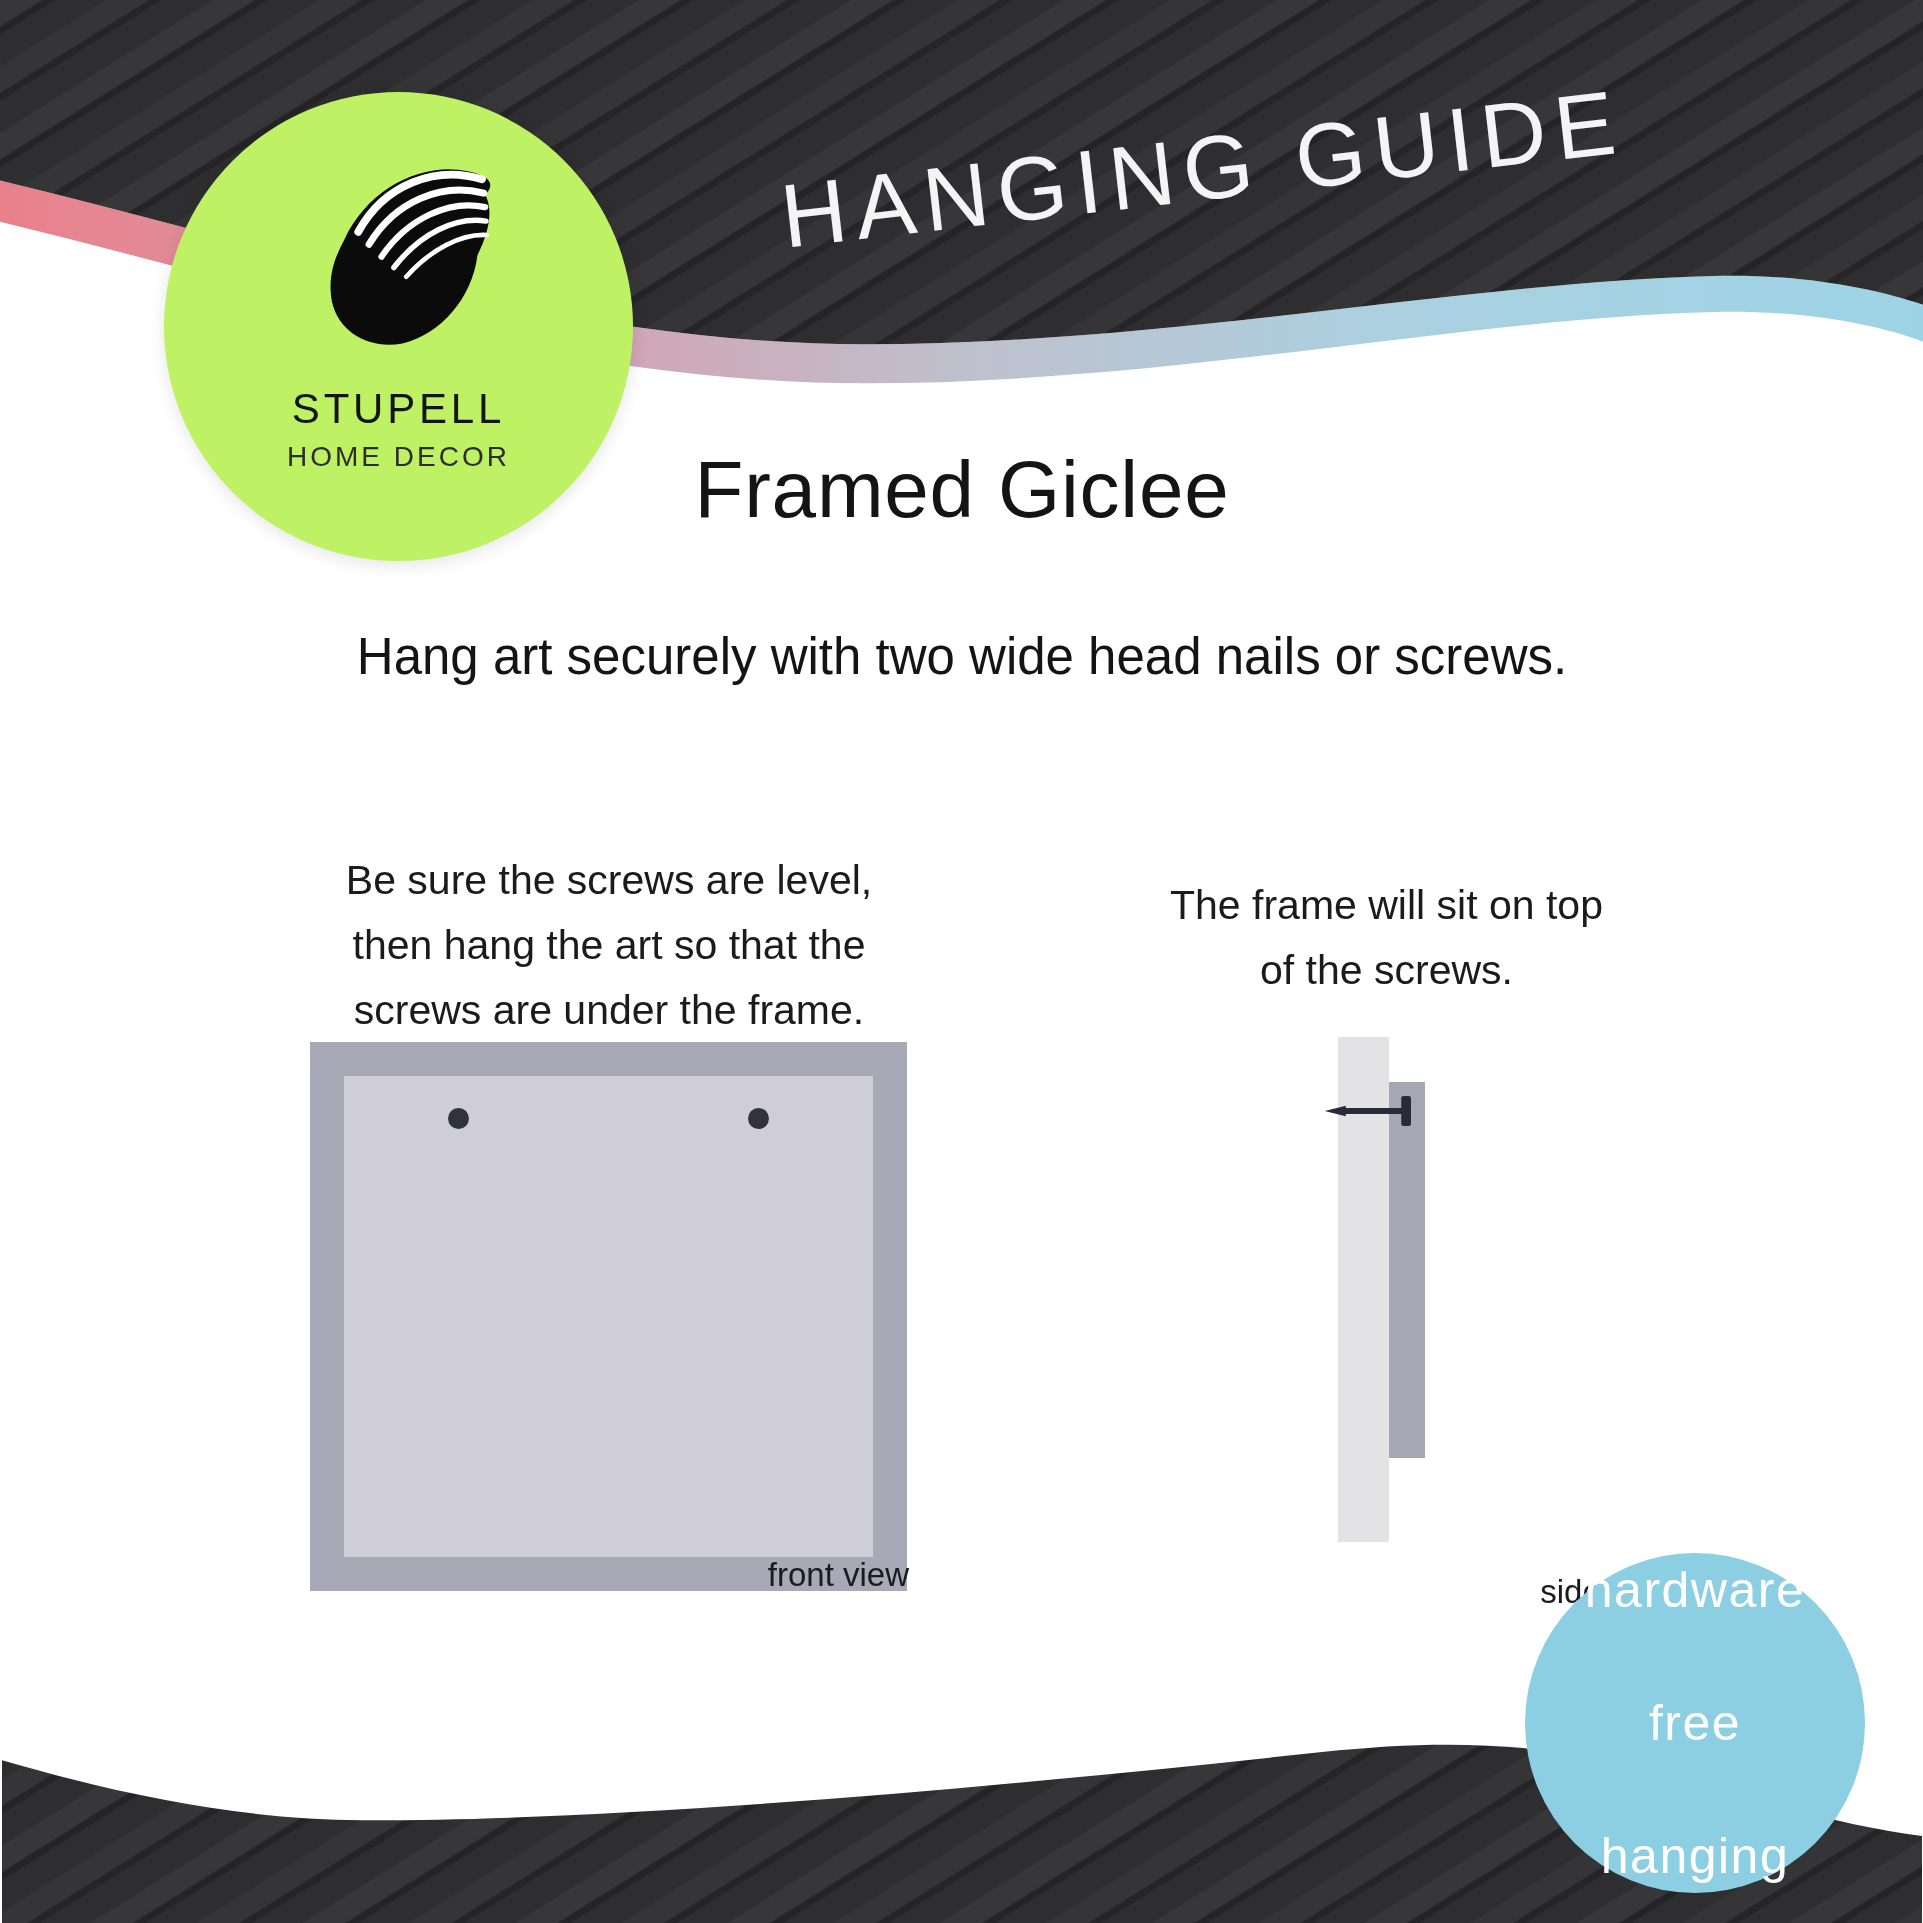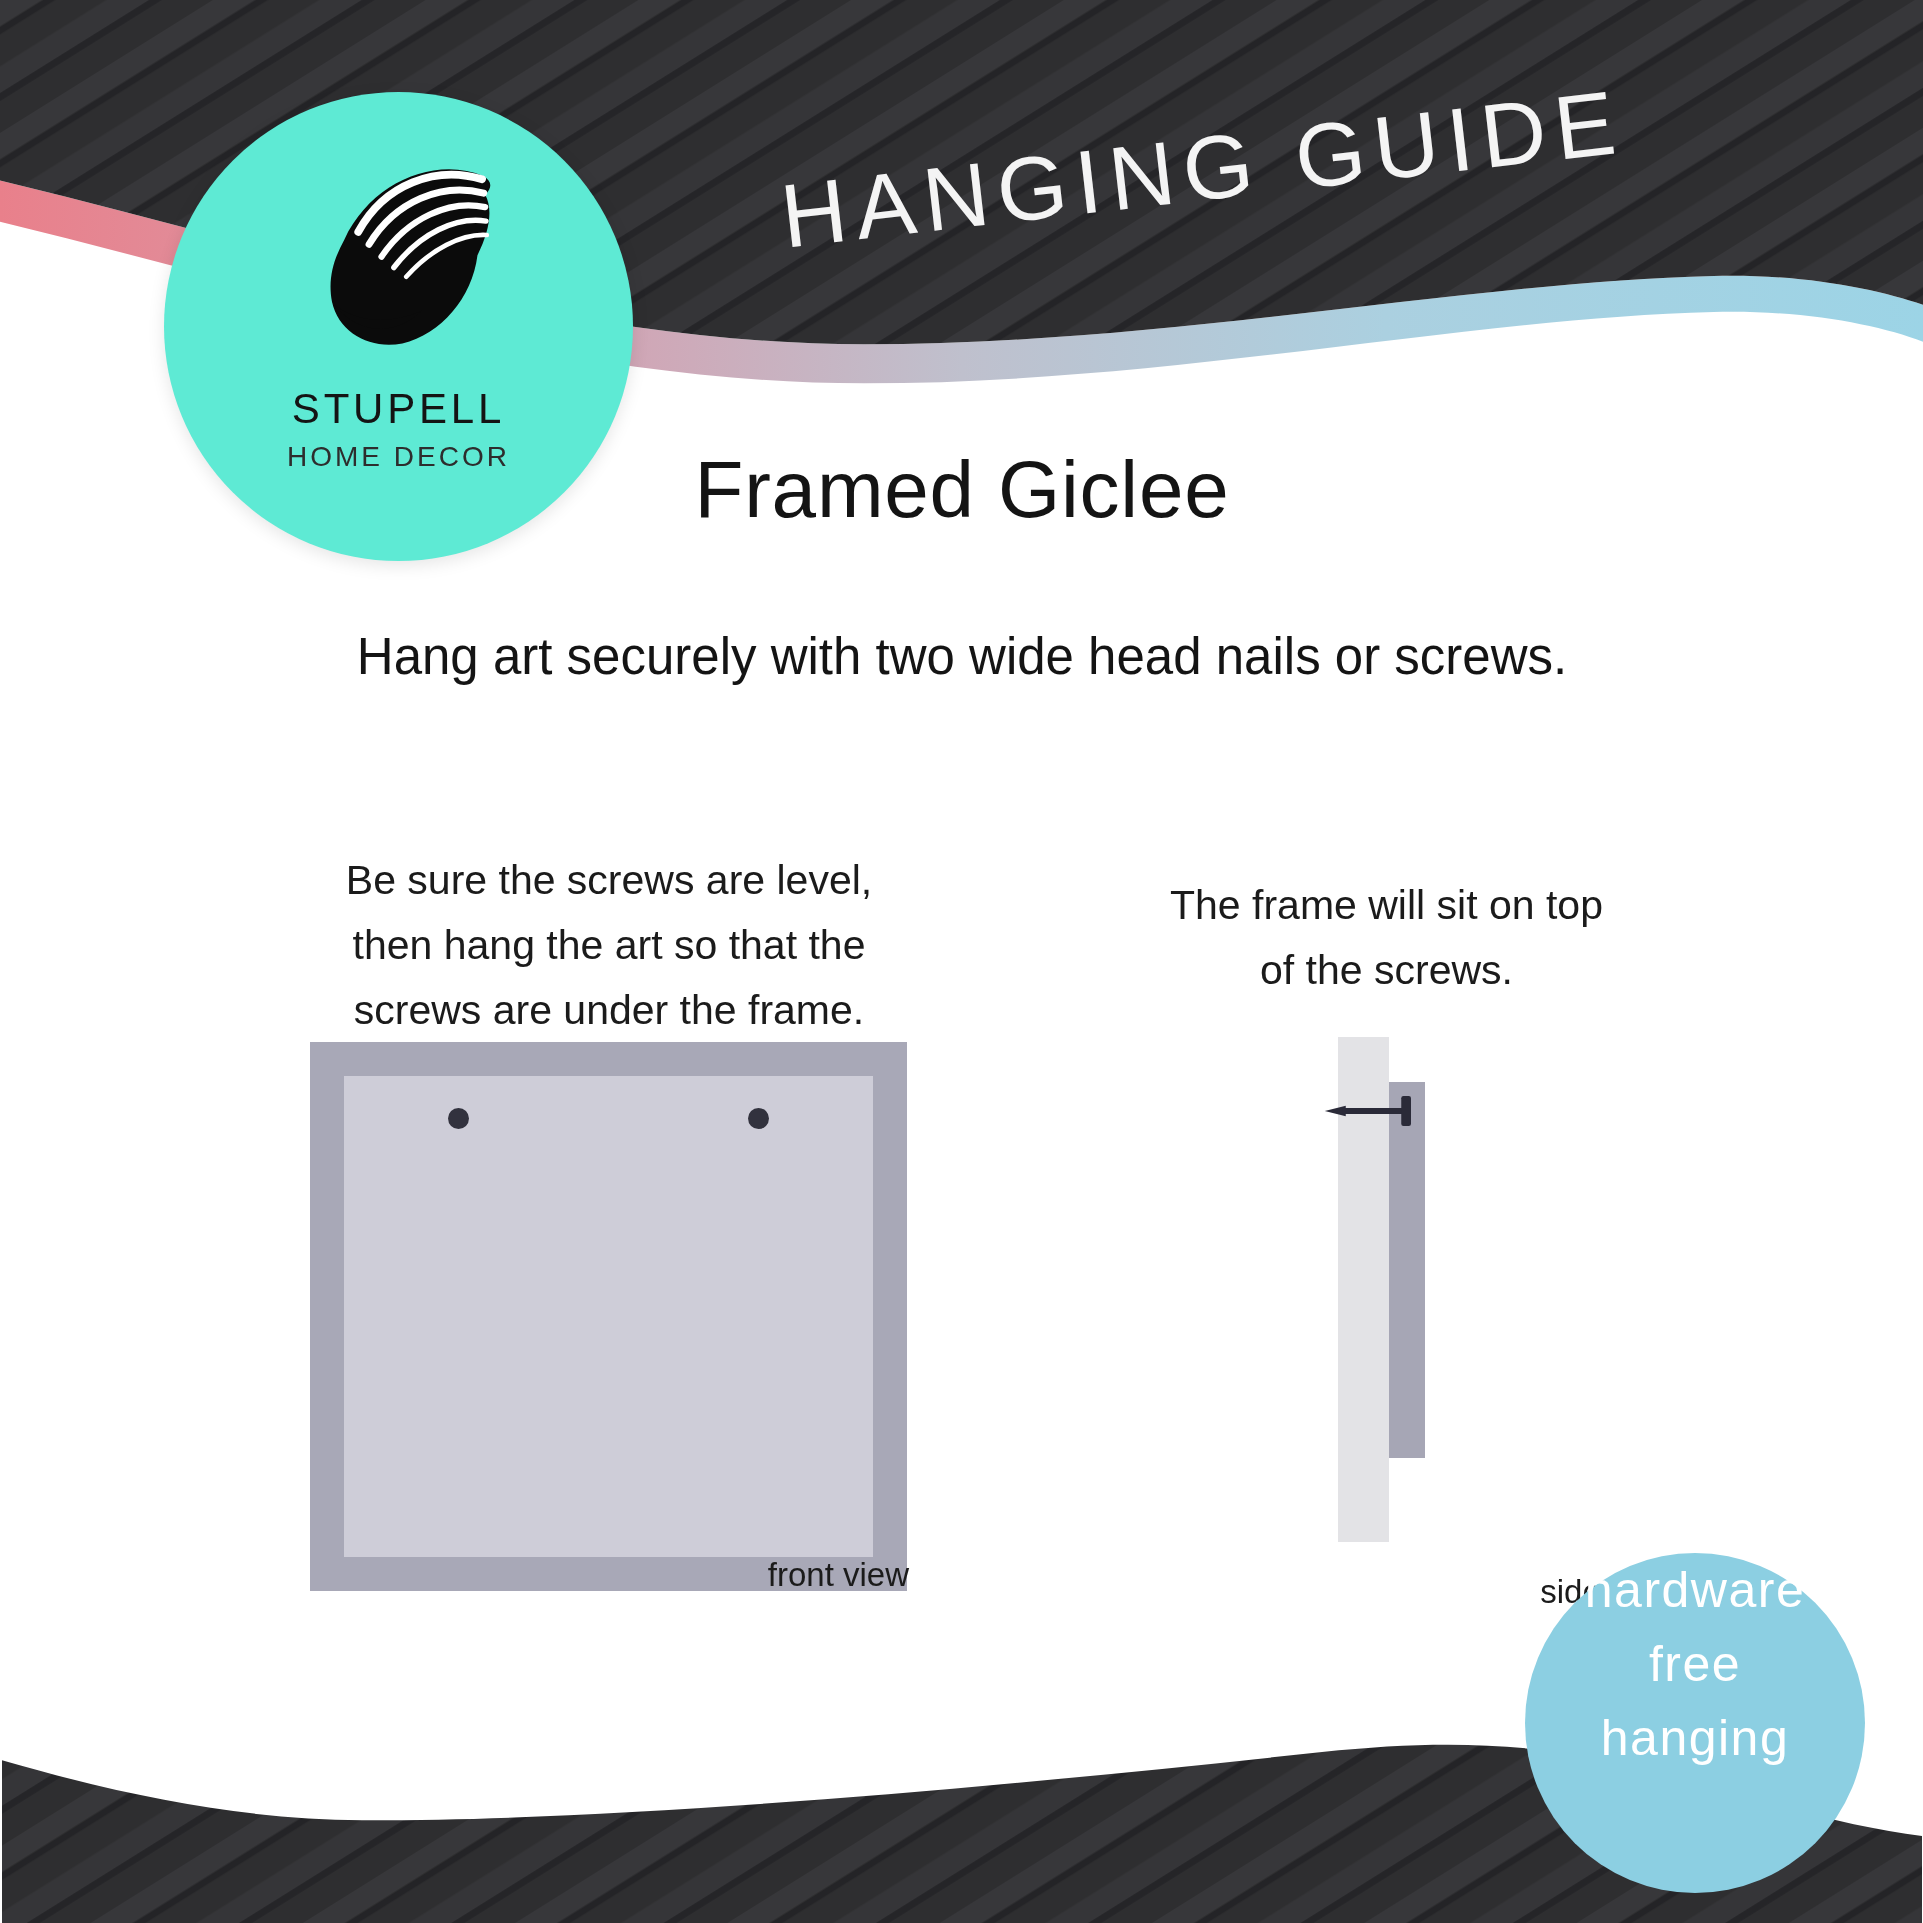--- a/index.html
+++ b/index.html
@@ -13,21 +13,21 @@
 
   .hanging-title{
     position:absolute;left:699px;top:75px;width:1007px;height:188px;
     display:flex;align-items:center;justify-content:center;
     font-size:90px;letter-spacing:9px;color:#f4f4f4;font-weight:400;
     transform:rotate(-6.5deg);z-index:2;white-space:nowrap;
   }
 
   .logo-circle{
     position:absolute;left:164px;top:92px;width:469px;height:469px;border-radius:50%;
-    background:#5eead4;z-index:3;box-shadow:0 4.5px 16.5px rgba(0,0,0,0.10);
+    background:#bef264;z-index:3;box-shadow:0 4.5px 16.5px rgba(0,0,0,0.10);
     display:flex;flex-direction:column;align-items:center;
   }
   .logo-s{margin-top:47px;width:203px;height:240px;}
   .brand-name{margin-top:6px;font-size:42px;letter-spacing:3.8px;color:#141414;font-weight:400;}
   .brand-tagline{margin-top:7.5px;font-size:28px;letter-spacing:3px;color:#2d2d2d;font-weight:400;}
 
   .page-title{
     position:absolute;left:0;top:448px;width:1924px;text-align:center;
     font-size:80px;letter-spacing:0.8px;color:#141414;font-weight:400;line-height:83px;
   }
@@ -52,21 +52,21 @@
   #front-caption{left:308px;top:1542px;width:601px;}
   #side-caption{left:1075px;top:1559px;width:601px;}
 
   
   .wall-bar{position:absolute;left:1338px;top:1037px;width:51px;height:505px;background:#e3e3e6;}
   .frame-bar{position:absolute;left:1389px;top:1082px;width:36px;height:376px;background:#a6a6b5;}
   .nail{position:absolute;left:1323px;top:1090px;width:98px;height:42px;z-index:2;}
 
   .badge{
     position:absolute;left:1525px;top:1553px;width:340px;height:340px;border-radius:50%;
-    background:#8ccfe2;z-index:3;display:flex;flex-direction:column;align-items:center;justify-content:flex-start;
+    background:#8ccfe2;z-index:3;display:flex;flex-direction:column;align-items:center;justify-content:space-between;
     color:#ffffff;font-size:50px;line-height:74px;letter-spacing:1.5px;text-align:center;font-weight:400;
   }
   .badge .ln{display:block;}
 </style>
 </head>
 <body>
 
 <div class="page">
 
   <svg id="header-wave" class="wave" width="1924" height="421" viewBox="0 0 2560 560" aria-hidden="true">

